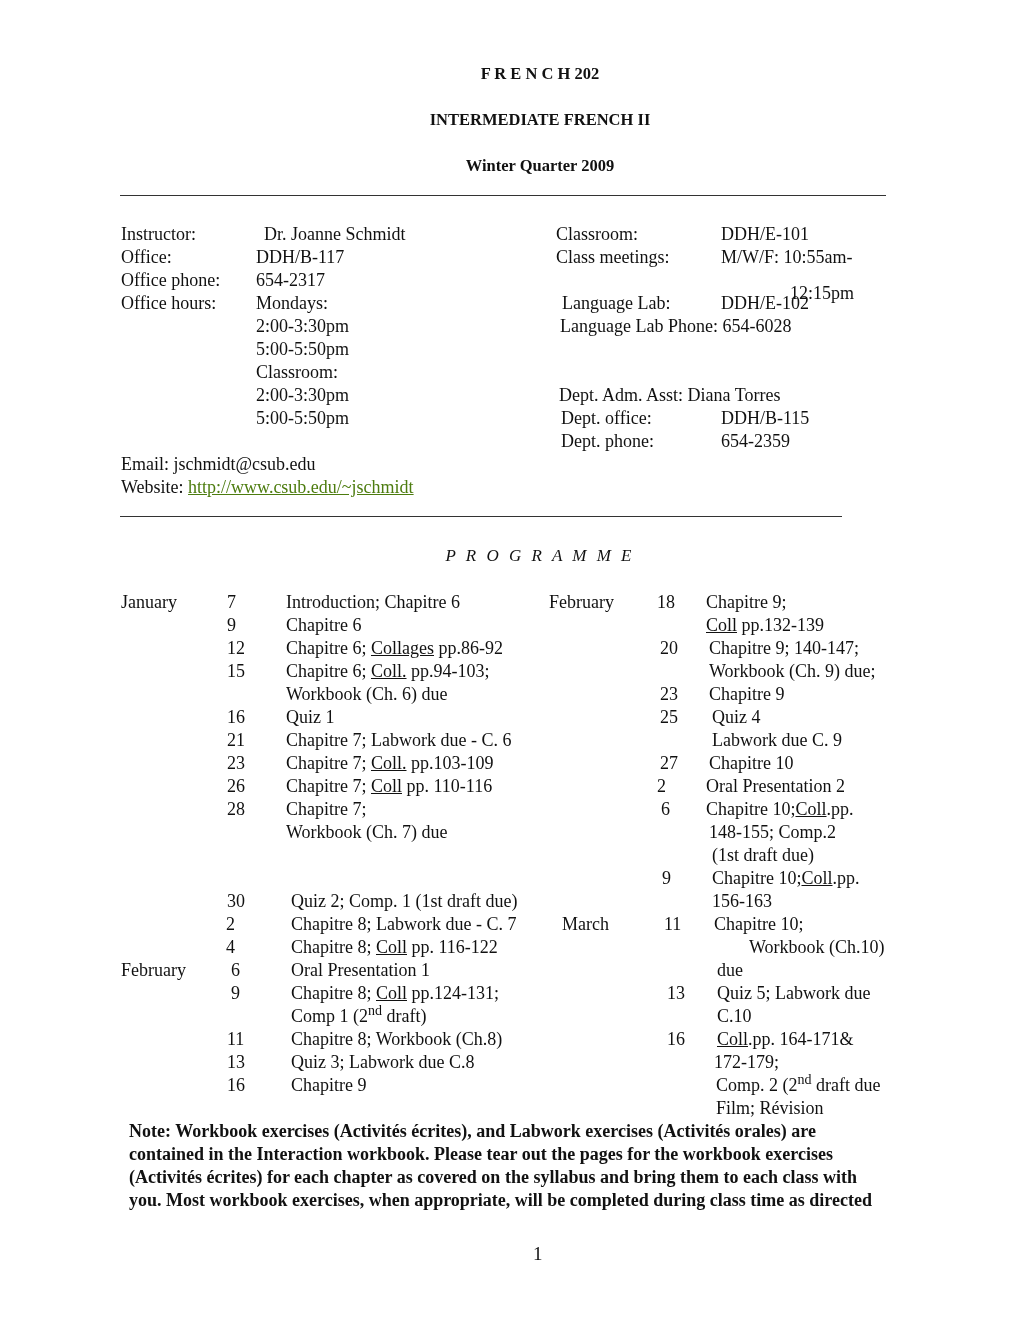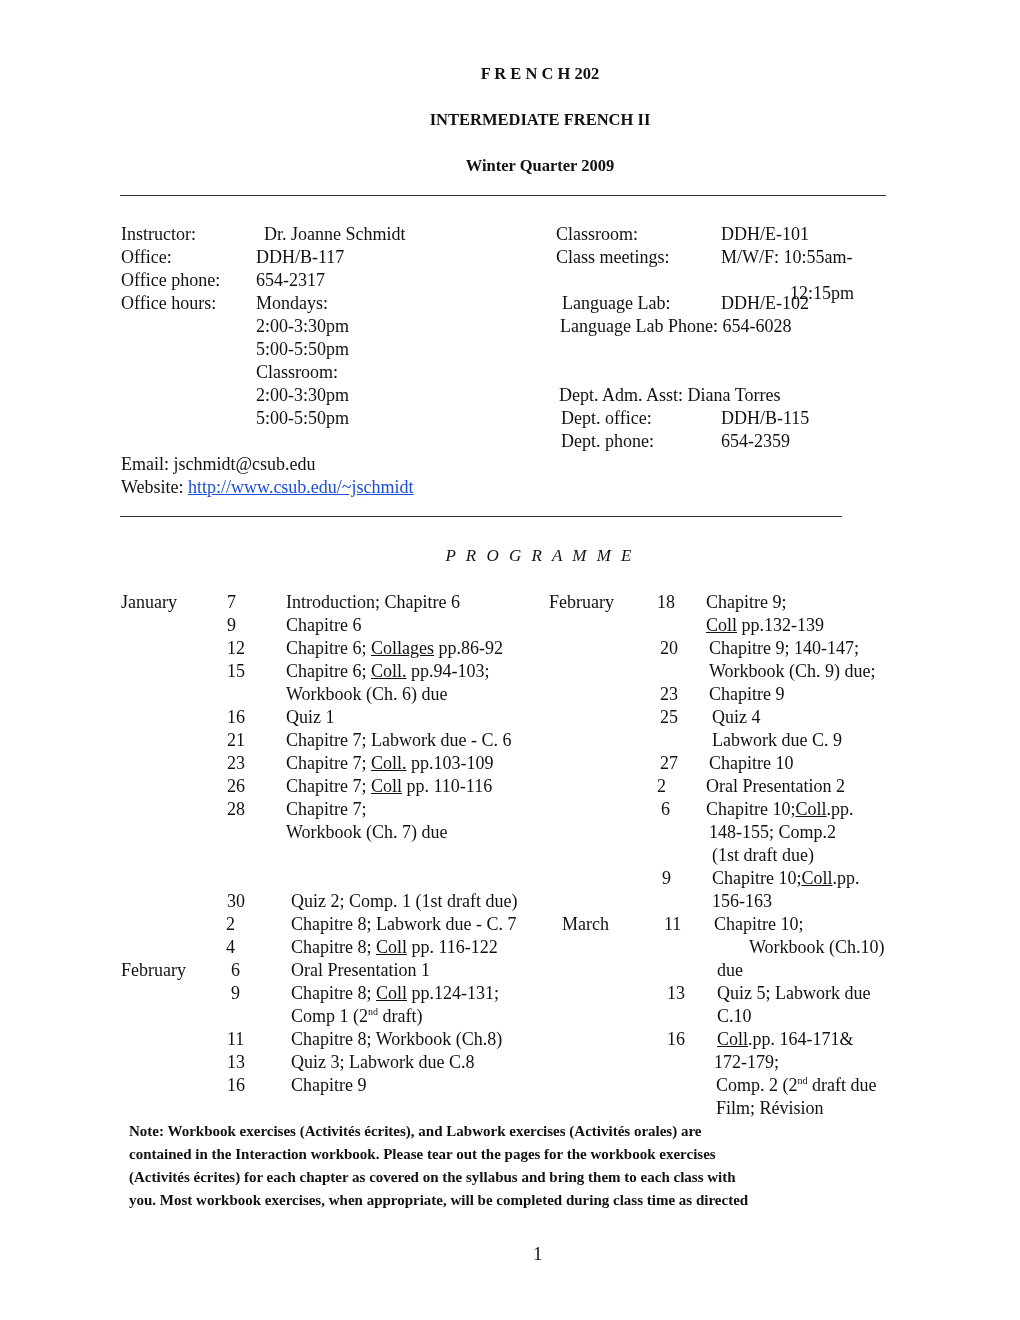--- a/index.html
+++ b/index.html
@@ -1,25 +1,25 @@
 <!DOCTYPE html>
 <html><head>
   <meta charset="utf-8">
   <style>
     html, body { margin:0; padding:0; background:#ffffff; }
     body { width:1020px; height:1320px; position:relative; overflow:hidden;
            font-family:"Liberation Serif", serif; color:#111; }
     .abs { position:absolute; white-space:nowrap; font-size:18px; line-height:23px; }
     .center { position:absolute; left:0; width:1080px; text-align:center; font-weight:bold; font-size:16.5px; }
     .hr { position:absolute; height:1px; background:#333; }
-    .link { color:#1d4ed8; text-decoration:underline; }
+    .link { color:#4d7c0f; text-decoration:underline; }
     .u { text-decoration:underline; }
     .prog { position:absolute; left:0; width:1080px; text-align:center; font-style:italic; font-size:17px; letter-spacing:3px; }
-    .note { position:absolute; left:129px; width:850px; font-weight:bold; font-size:15px; line-height:23px; white-space:nowrap; }
-    sup { font-size:10px; line-height:0; }
+    .note { position:absolute; left:129px; width:850px; font-weight:bold; font-size:18px; line-height:23px; white-space:nowrap; }
+    sup { font-size:14px; line-height:0; }
   </style>
 </head>
 <body>
 
 <div class="center" style="top:64px;">F R E N C H  202</div>
 <div class="center" style="top:110px;">INTERMEDIATE FRENCH II</div>
 <div class="center" style="top:156px;">Winter Quarter 2009</div>
 <div class="hr" style="left:120px; top:195px; width:766px;"></div>
 
 <div id="info-left">

